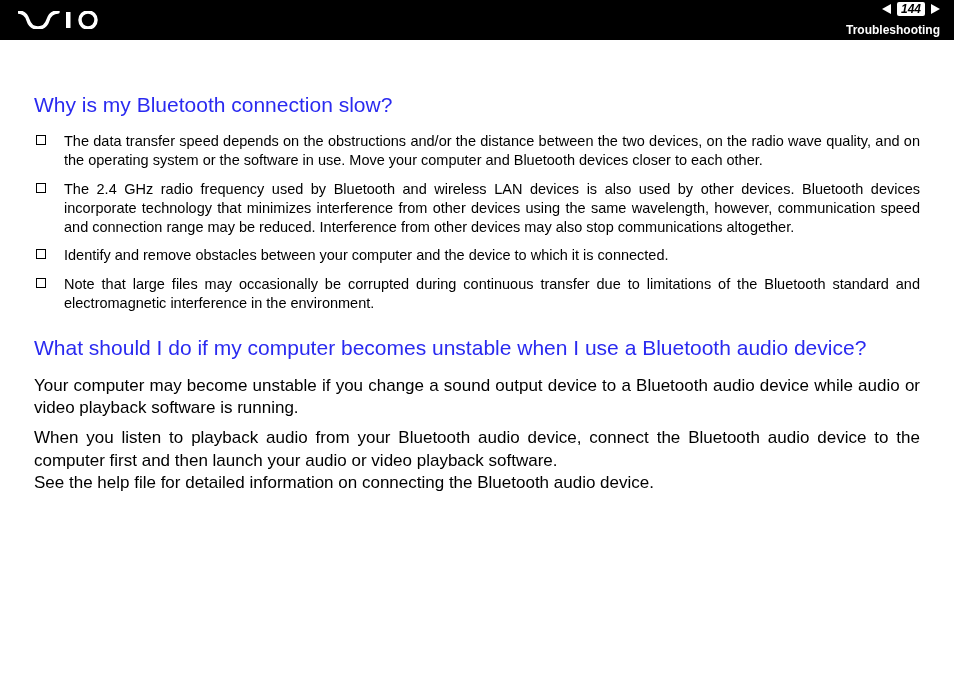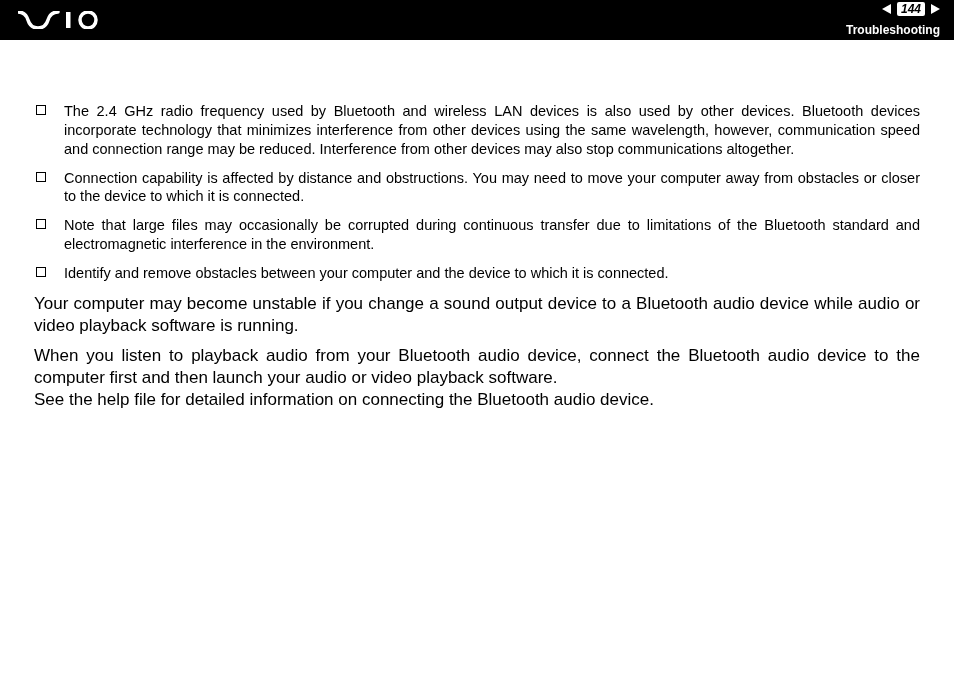--- a/index.html
+++ b/index.html
@@ -118,27 +118,29 @@
       <span class="arrow-left"></span>
       <span class="pg">144</span>
       <span class="arrow-right"></span>
     </div>
     <div class="section-label">Troubleshooting</div>
   </div>
 </div>
 
 <div class="content">
 
+  <h2 class="heading">Why is my Bluetooth connection slow?</h2>
 
   <ul class="bullets">
+    <li><span class="sq"></span><span>The data transfer speed depends on the obstructions and/or the distance between the two devices, on the radio wave quality, and on the operating system or the software in use. Move your computer and Bluetooth devices closer to each other.</span></li>
+    <li><span class="sq"></span><span>The 2.4 GHz radio frequency used by Bluetooth and wireless LAN devices is also used by other devices. Bluetooth devices incorporate technology that minimizes interference from other devices using the same wavelength, however, communication speed and connection range may be reduced. Interference from other devices may also stop communications altogether.</span></li>
     <li><span class="sq"></span></li>
-    <li><span class="sq"></span><span>The 2.4 GHz radio frequency used by Bluetooth and wireless LAN devices is also used by other devices. Bluetooth devices incorporate technology that minimizes interference from other devices using the same wavelength, however, communication speed and connection range may be reduced. Interference from other devices may also stop communications altogether.</span></li>
-    <li><span class="sq"></span><span>Connection capability is affected by distance and obstructions. You may need to move your computer away from obstacles or closer to the device to which it is connected.</span></li>
+    <li><span class="sq"></span><span>Identify and remove obstacles between your computer and the device to which it is connected.</span></li>
     <li><span class="sq"></span><span>Note that large files may occasionally be corrupted during continuous transfer due to limitations of the Bluetooth standard and electromagnetic interference in the environment.</span></li>
-    <li><span class="sq"></span><span>Identify and remove obstacles between your computer and the device to which it is connected.</span></li>
   </ul>
 
+  <h2 class="heading second">What should I do if my computer becomes unstable when I use a Bluetooth audio device?</h2>
 
   <p class="body">Your computer may become unstable if you change a sound output device to a Bluetooth audio device while audio or video playback software is running.</p>
   <p class="body" style="white-space:pre-line;">When you listen to playback audio from your Bluetooth audio device, connect the Bluetooth audio device to the computer first and then launch your audio or video playback software.
 See the help file for detailed information on connecting the Bluetooth audio device.</p>
 
 </div>
 
 </body></html>

